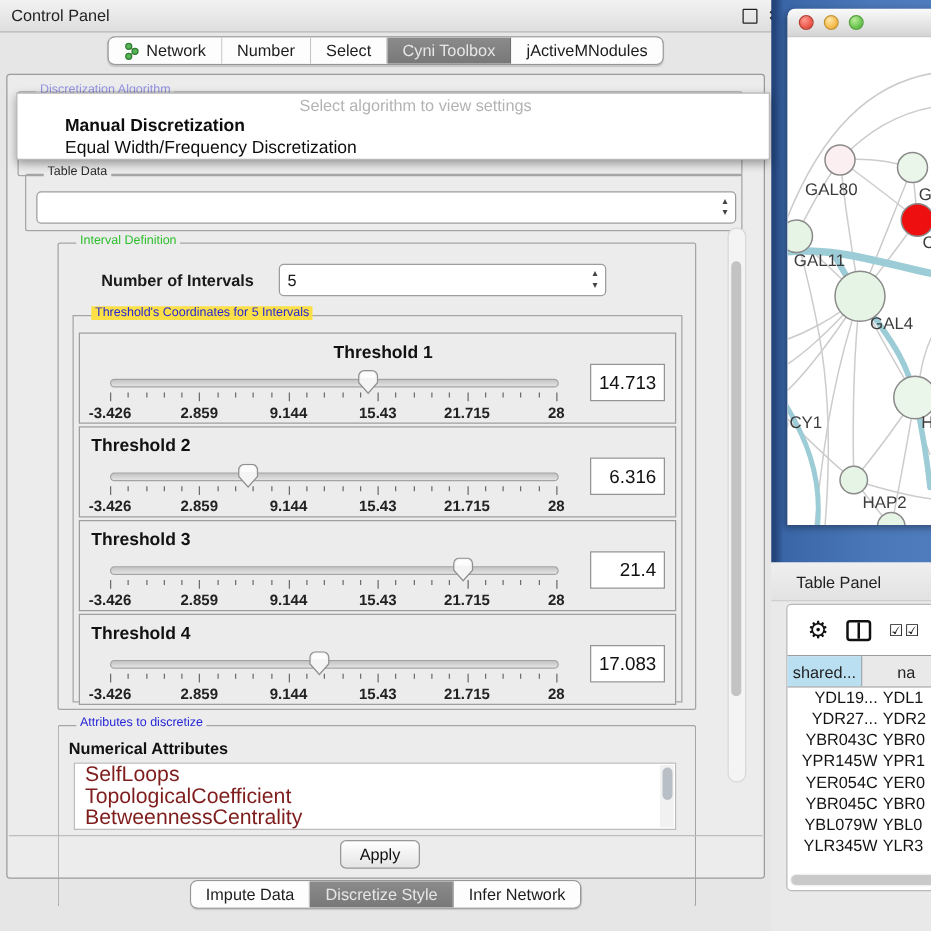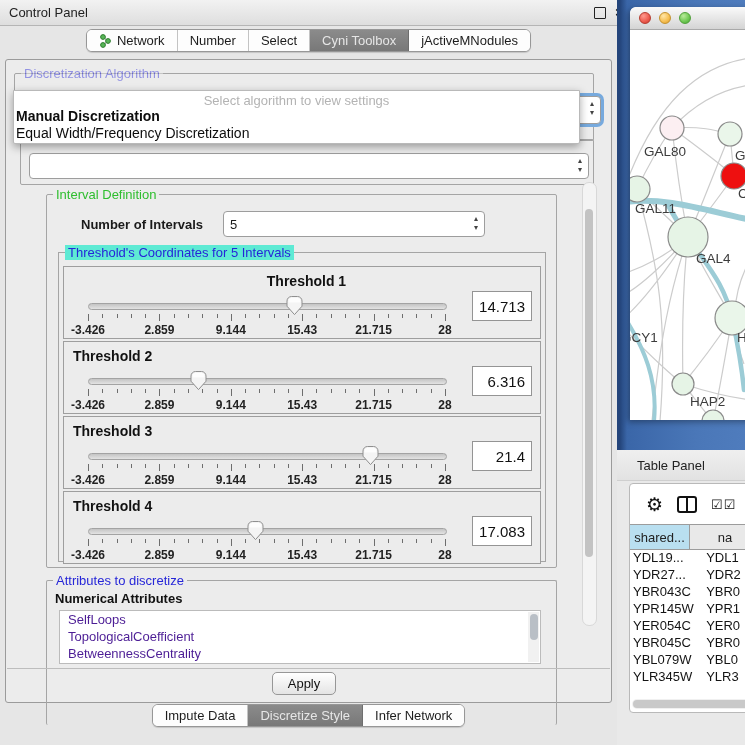--- a/index.html
+++ b/index.html
@@ -25,41 +25,41 @@
   .seg-tab:last-child{border-right:none;}
   .seg-tab.active{background:linear-gradient(#8b8b8b,#787878);color:#e6e6e6;border-right-color:#6e6e6e;}
   .top-tabs-wrap{position:absolute;left:0;top:29px;width:617px;display:flex;justify-content:center;}
   .bottom-tabs-wrap{position:absolute;left:0;top:704px;width:617px;display:flex;justify-content:center;}
 
   
   .content-box{position:absolute;left:5px;top:59px;width:605px;height:642px;
      background:#ececec;border:1px solid #9b9b9b;border-radius:3px;}
 
   .groupbox{position:absolute;border:1px solid #a5a5a5;border-radius:2px;}
-  .group-legend{position:absolute;top:-8px;left:6px;background:#ececec;padding:0 3px;
-     font-size:13px;white-space:nowrap;}
+  .group-legend{position:absolute;top:-8px;left:14px;background:#ececec;padding:0 3px;
+     font-size:10px;white-space:nowrap;}
   .legend-green{color:#2ebe2e;}
   .legend-blue{color:#2626d8;}
   .legend-dark{color:#2b2b2b;}
 
   .combo{background:#fff;border:1px solid #9d9d9d;border-radius:4px;display:flex;
      align-items:center;font-size:13px;padding:0 6px;position:relative;height:24px;}
   .combo .arrows{position:absolute;right:6px;top:2px;display:flex;flex-direction:column;
      line-height:9px;font-size:8px;color:#444;}
 
   
   .algo-group{left:8px;top:13px;width:578px;height:66px;}
   .algo-legend{opacity:.45;}
   .algo-combo{position:absolute;left:6px;top:22px;width:566px;height:26px;
      box-shadow:0 0 0 3px #77aade;}
 
   
-  .popup{position:absolute;left:7px;top:30px;width:565px;height:52px;background:#fff;
+  .popup{position:absolute;left:7px;top:14px;width:565px;height:52px;background:#fff;
      border:1px solid #b9b9b9;border-radius:0 0 2px 2px;
-     box-shadow:0 3px 8px rgba(0,0,0,.35);z-index:30;}
+     box-shadow:0 3px 8px rgba(0,0,0,.35);z-index:30;padding-left:36px;}
   .popup-hint{text-align:center;color:#b3b3b3;font-size:13px;padding-top:2px;height:15px;}
   .popup-item{font-size:14px;color:#0d0d0d;padding:0 2px;line-height:17px;white-space:nowrap;}
   .popup-item.bold{font-weight:bold;}
 
   
   .tabledata-group{left:14px;top:79px;width:572px;height:44px;}
   .tabledata-combo{position:absolute;left:8px;top:13px;width:546px;height:24px;}
 
   
   .interval-group{left:40px;top:134px;width:509px;height:372px;}
@@ -82,21 +82,21 @@
   .tick-label{position:absolute;transform:translateX(-50%);font-size:12px;font-weight:bold;color:#222;white-space:nowrap;}
   .thr-value{position:absolute;right:8px;top:24px;width:60px;height:30px;background:#fff;
      border:1px solid #949494;font-size:15px;display:flex;align-items:center;justify-content:flex-end;
      padding-right:6px;box-sizing:border-box;color:#111;}
 
   
   .attr-group{left:40px;top:520px;width:509px;height:144px;border-bottom:none;}
   .attr-sub{font-size:13px;font-weight:bold;padding:10px 0 4px 8px;color:#111;}
   .attr-list{position:relative;margin-left:12px;width:480px;height:52px;background:#fff;
      border:1px solid #bbb;overflow:hidden;}
-  .attr-item{font-size:13px;color:#4c1d95;padding-left:8px;line-height:17px;white-space:nowrap;}
+  .attr-item{font-size:17px;color:#7f1d1d;padding-left:8px;line-height:17px;white-space:nowrap;}
   .attr-scroll{position:absolute;right:1px;top:1px;width:11px;height:50px;background:#f1f1f1;}
   .attr-scroll-thumb{position:absolute;left:1.5px;top:2px;width:8px;height:26px;background:#b9bfc6;border-radius:4px;}
 
   .apply-sep{position:absolute;left:1px;top:608px;width:603px;border-top:1px solid #bdbdbd;}
   .apply-btn{position:absolute;left:266px;top:612px;width:62px;height:21px;
      background:linear-gradient(#ffffff,#e4e4e4);border:1px solid #979797;border-radius:5px;
      font-size:13px;color:#111;display:flex;align-items:center;justify-content:center;}
 
   
   .cp-vscroll{position:absolute;left:576px;top:122px;width:13px;height:442px;background:#f4f4f4;
@@ -127,21 +127,21 @@
   .cols-icon{width:20px;height:17px;border:2px solid #111;border-radius:3px;position:relative;box-sizing:border-box;}
   .cols-icon:before{content:"";position:absolute;left:7px;top:0;width:2px;height:13px;background:#111;}
   .checks{font-size:13px;color:#111;letter-spacing:1px;}
   .tp-table{border-top:1px solid #9c9c9c;}
   .tp-head{display:flex;height:24px;border-bottom:1px solid #9c9c9c;}
   .tp-head .hc1{width:76px;background:#b9dff0;border-right:1px solid #9c9c9c;
      display:flex;align-items:center;justify-content:center;font-size:13px;color:#222;}
   .tp-head .hc2{width:90px;background:#e9e9e9;display:flex;align-items:center;justify-content:center;font-size:13px;color:#222;}
   .tp-rows{height:138px;overflow:hidden;}
   .tp-row{display:flex;height:17px;font-size:13px;color:#141414;}
-  .tp-row .c1{width:77px;padding-left:3px;white-space:nowrap;overflow:hidden;}
+  .tp-row .c1{width:77px;padding-left:3px;white-space:nowrap;overflow:hidden;text-align:right;}
   .tp-row .c2{width:60px;padding-left:4px;white-space:nowrap;overflow:hidden;}
   .tp-hscroll{position:absolute;left:2px;bottom:3px;width:124px;height:10px;background:#f0f0f0;border-radius:5px;}
   .tp-hscroll-thumb{position:absolute;left:1px;top:1px;width:116px;height:8px;background:#c9c9c9;border-radius:4px;}
 
   svg text{font-family:"Liberation Sans",sans-serif;}
 </style>
 </head>
 <body>
 
 <div class="root">
@@ -219,21 +219,21 @@
           <div class="combo noi-spinner">
             <span>5</span>
             <span class="arrows">
                 <span>▴</span>
                 <span>▾</span>
               </span>
           </div>
         </div>
 
         <div class="thr-group">
-          <span class="group-legend legend-blue" style="background:#5eead4;">Threshold's Coordinates for 5 Intervals</span>
+          <span class="group-legend legend-blue" style="background:#fde047;">Threshold's Coordinates for 5 Intervals</span>
           <div id="sliders">
               <div class="thr-panel">
                 <div class="thr-title">Threshold 1</div>
                 <div class="slider-zone">
                   <div class="slider-track"></div>
                   <div class="slider-thumb" style="left: 197.559px;"><svg width="17" height="20" viewBox="0 0 17 20">
                       <path d="M1 5 a4.5 4.5 0 0 1 4.5-4.5 h6 a4.5 4.5 0 0 1 4.5 4.5 v5.2 L8.5 18.6 L1 10.2 z" fill="#f4f4f4" stroke="#8f8f8f" stroke-width="1"></path>
                       <path d="M2.6 5.2 a3.2 3.2 0 0 1 3.2-3.2 h5.4 a3.2 3.2 0 0 1 3.2 3.2 v1.2 h-11.8 z" fill="#ffffff" opacity="0.8"></path>
                     </svg></div>
                   <div class="ticks">

